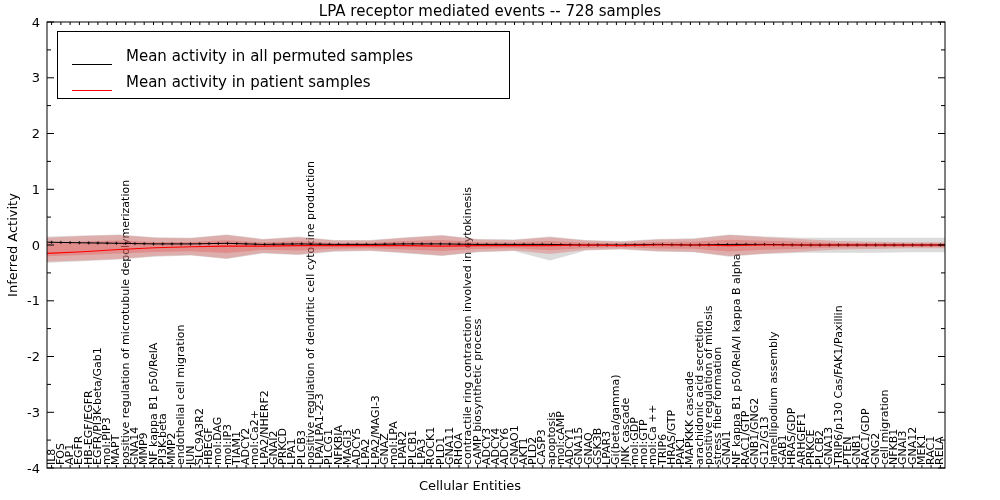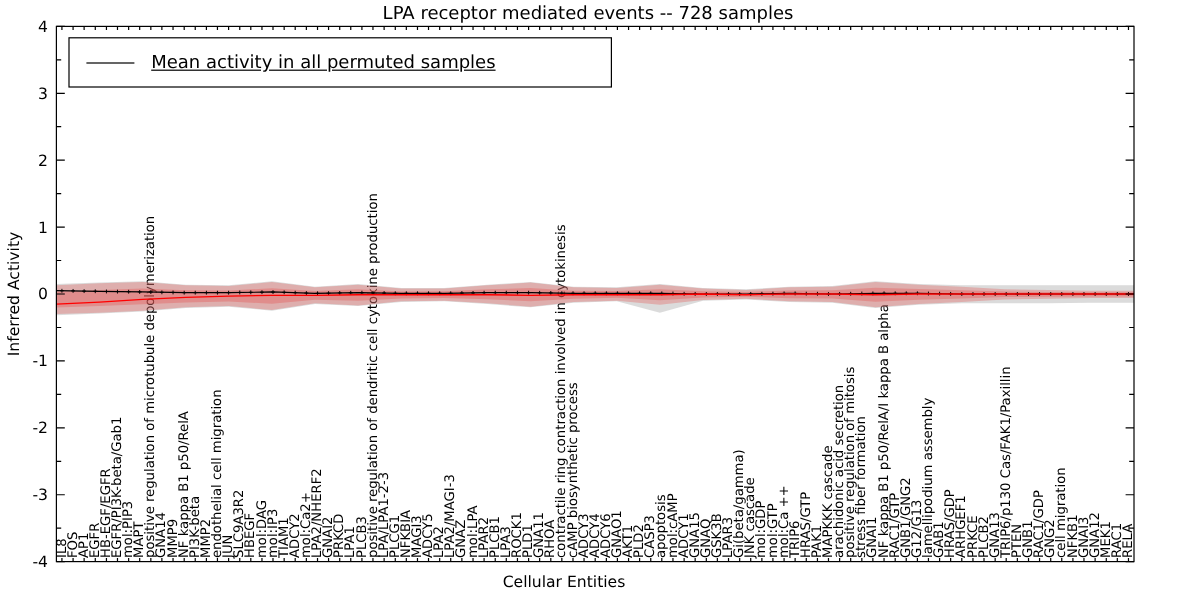--- a/index.html
+++ b/index.html
@@ -4,21 +4,21 @@
 <style>
   html,body{margin:0;padding:0;background:#ffffff;}
   body{font-family:"DejaVu Sans","Liberation Sans",sans-serif;color:#000;}
   .figure{position:relative;width:1000px;height:500px;background:#fff;overflow:hidden;}
   .figure svg{position:absolute;left:0;top:0;}
   .title{position:absolute;left:0;right:20px;top:2px;text-align:center;font-size:15px;}
   .ylabel{position:absolute;left:12px;top:245px;transform:translate(-50%,-50%) rotate(-90deg);font-size:13px;white-space:nowrap;}
   .xlabel{position:absolute;left:0;right:60px;top:478px;text-align:center;font-size:13px;}
   .legend{position:absolute;left:57px;top:31px;width:453px;border:1px solid #000;background:#fff;
           display:flex;flex-direction:column;justify-content:center;padding:7px 0;box-sizing:border-box;}
-  .legend-row{display:flex;align-items:center;height:26px;text-decoration:underline;}
+  .legend-row{display:flex;align-items:flex-end;height:26px;}
   .legend-swatch{width:40px;border-top:1.6px solid #000;margin-left:14px;margin-right:14px;}
   .legend-label{font-size:15px;}
 </style>
 </head>
 <body>
 
 <div class="figure">
   <svg id="chart" width="1000" height="500">
       <text transform="translate(54.6,465) rotate(-90)" font-size="11" font-family="DejaVu Sans, Liberation Sans, sans-serif" fill="#000">IL8</text>
       <text transform="translate(63.9,465) rotate(-90)" font-size="11" font-family="DejaVu Sans, Liberation Sans, sans-serif" fill="#000">FOS</text>
@@ -136,14 +136,18 @@
       <text x="40" y="26.5" text-anchor="end" font-size="13" font-family="DejaVu Sans, Liberation Sans, sans-serif" fill="#000">4</text>
     </svg>
   <div class="title">LPA receptor mediated events -- 728 samples</div>
   <div class="ylabel">Inferred Activity</div>
   <div class="xlabel">Cellular Entities</div>
   <div class="legend">
     <div class="legend-row">
       <div class="legend-swatch" id="sw0" style="border-top-color: rgb(0, 0, 0);"></div>
       <div class="legend-label">Mean activity in all permuted samples</div>
     </div>
+    <div class="legend-row">
+      <div class="legend-swatch" id="sw1" style="border-top-color: rgb(255, 0, 0);"></div>
+      <div class="legend-label">Mean activity in patient samples</div>
+    </div>
   </div>
 </div>
 
 </body></html>

